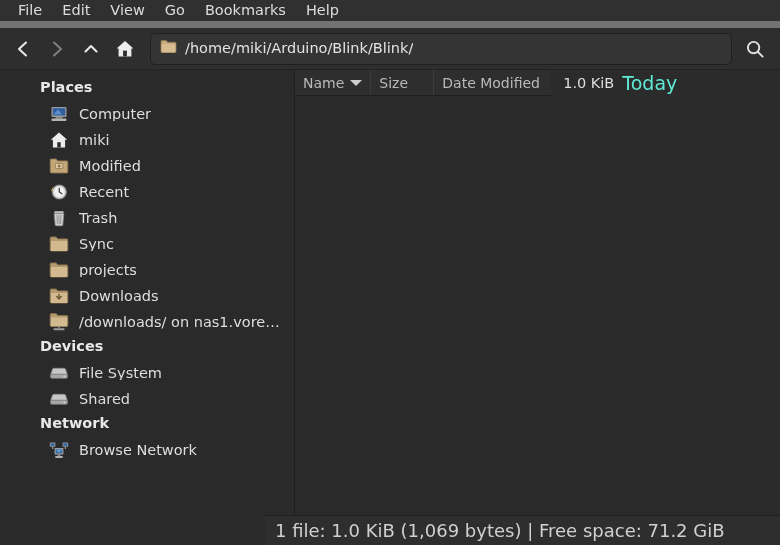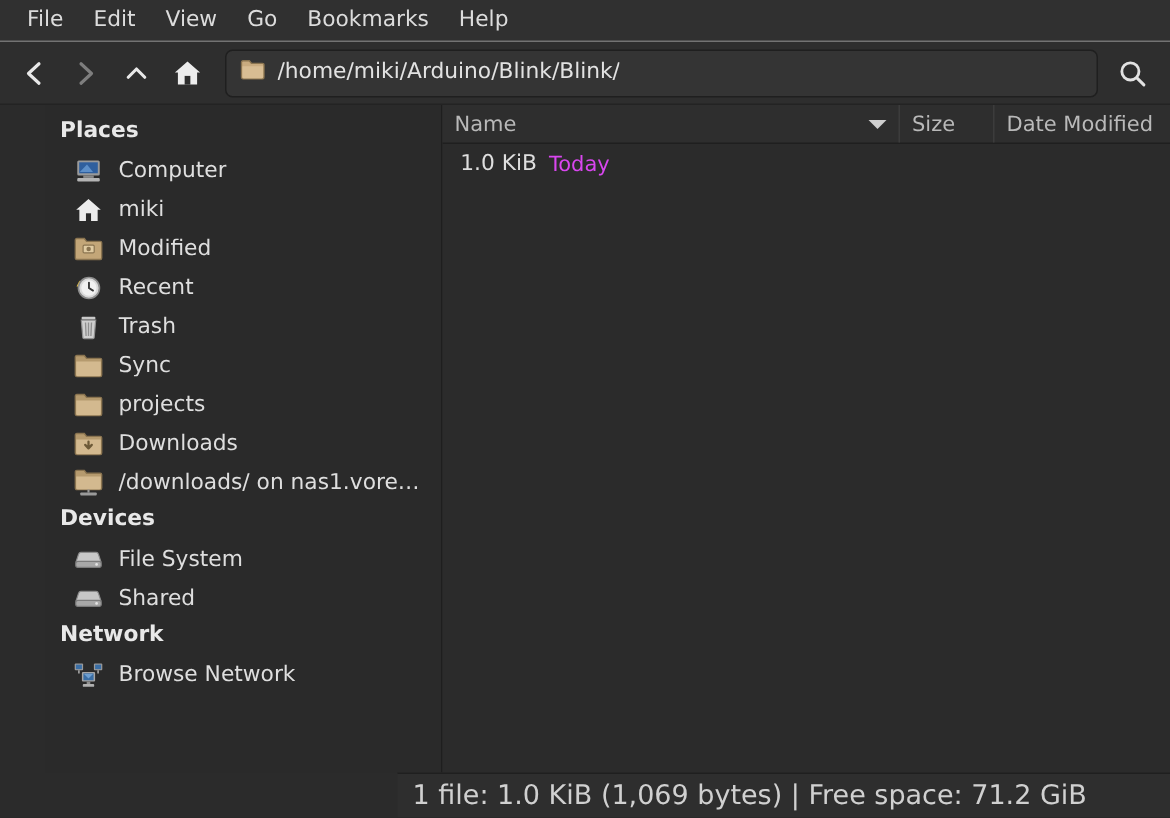--- a/index.html
+++ b/index.html
@@ -12,21 +12,21 @@
     -webkit-font-smoothing: antialiased;
   }
   .window { width: 780px; height: 545px; display: flex; flex-direction: column; background: #2b2b2b; }
 
   
   .menubar {
     height: 28px; flex: 0 0 28px;
     background: #303030;
     display: flex; align-items: center;
     padding-left: 8px;
-    border-bottom: 1px solid #737373;
+    border-bottom: 7px solid #737373;
   }
   .menu-item {
     font-size: 14.5px; color: #dcdcdc;
     padding: 3px 10px; border-radius: 3px;
     line-height: 1; white-space: nowrap; cursor: default;
   }
 
   
   .toolbar {
     height: 42px; flex: 0 0 42px;
@@ -82,21 +82,21 @@
     display: flex; align-items: center; justify-content: center;
     margin-right: 9px;
   }
   .side-label {
     font-size: 14.5px; color: #dedede; line-height: 1;
     overflow: hidden; text-overflow: ellipsis; white-space: nowrap;
     max-width: 205px;
   }
 
   
-  .pane { flex: 1 1 auto; display: flex; flex-direction: column; min-width: 0; background: #2b2b2b; }
+  .pane { flex: 1 1 auto; display: flex; min-width: 0; background: #2b2b2b; }
 
   .colhead {
     height: 26px; flex: 0 0 26px;
     display: flex; align-items: stretch;
     background: #2e2e2e;
     border-bottom: 1px solid #1f1f1f;
   }
   .col {
     display: flex; align-items: center;
     font-size: 14px; color: #b9b9b9;
@@ -117,21 +117,21 @@
 
   .filelist { flex: 1 1 auto; overflow: hidden; padding-top: 1px; }
   .row { height: 25px; display: flex; align-items: center; cursor: default; }
   .cell-name { flex: 1 1 auto; display: flex; align-items: center; min-width: 0; padding-left: 8px; }
   .cell-size {
     width: 63px; flex: 0 0 63px; text-align: right;
     font-size: 14.5px; color: #dedede; line-height: 1; white-space: nowrap;
   }
   .cell-date {
     width: 117px; flex: 0 0 117px; padding-left: 8px;
-    font-size: 14px; color: #d946ef; line-height: 1; white-space: nowrap;
+    font-size: 19px; color: #5eead4; line-height: 1; white-space: nowrap;
   }
   .file-ico { width: 20px; height: 20px; flex: 0 0 20px; margin-right: 8px; display: flex; align-items: center; justify-content: center; }
   .file-name { font-size: 14.5px; color: #e4e4e4; line-height: 1; white-space: nowrap; overflow: hidden; text-overflow: ellipsis; }
 
   
   .statusbar {
     height: 30px; flex: 0 0 30px;
     background: #2e2e2e;
     border-top: 1px solid #1f1f1f;
     display: flex; align-items: center;

